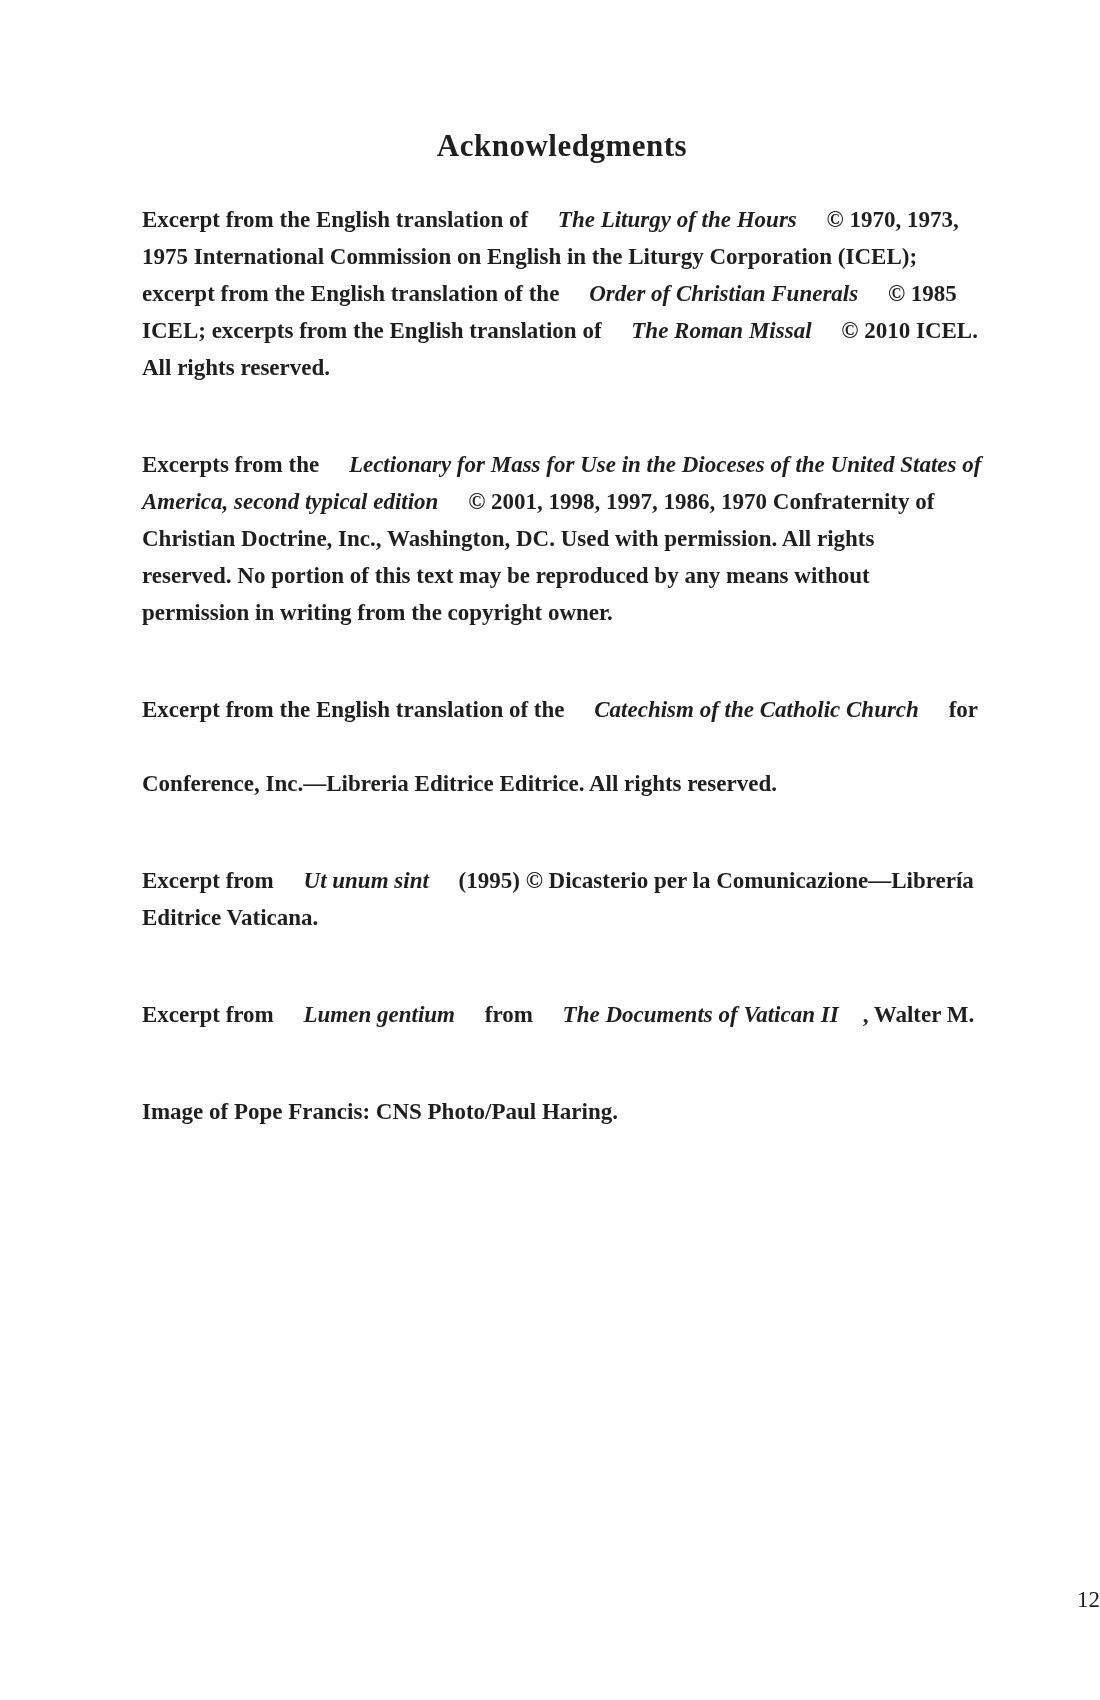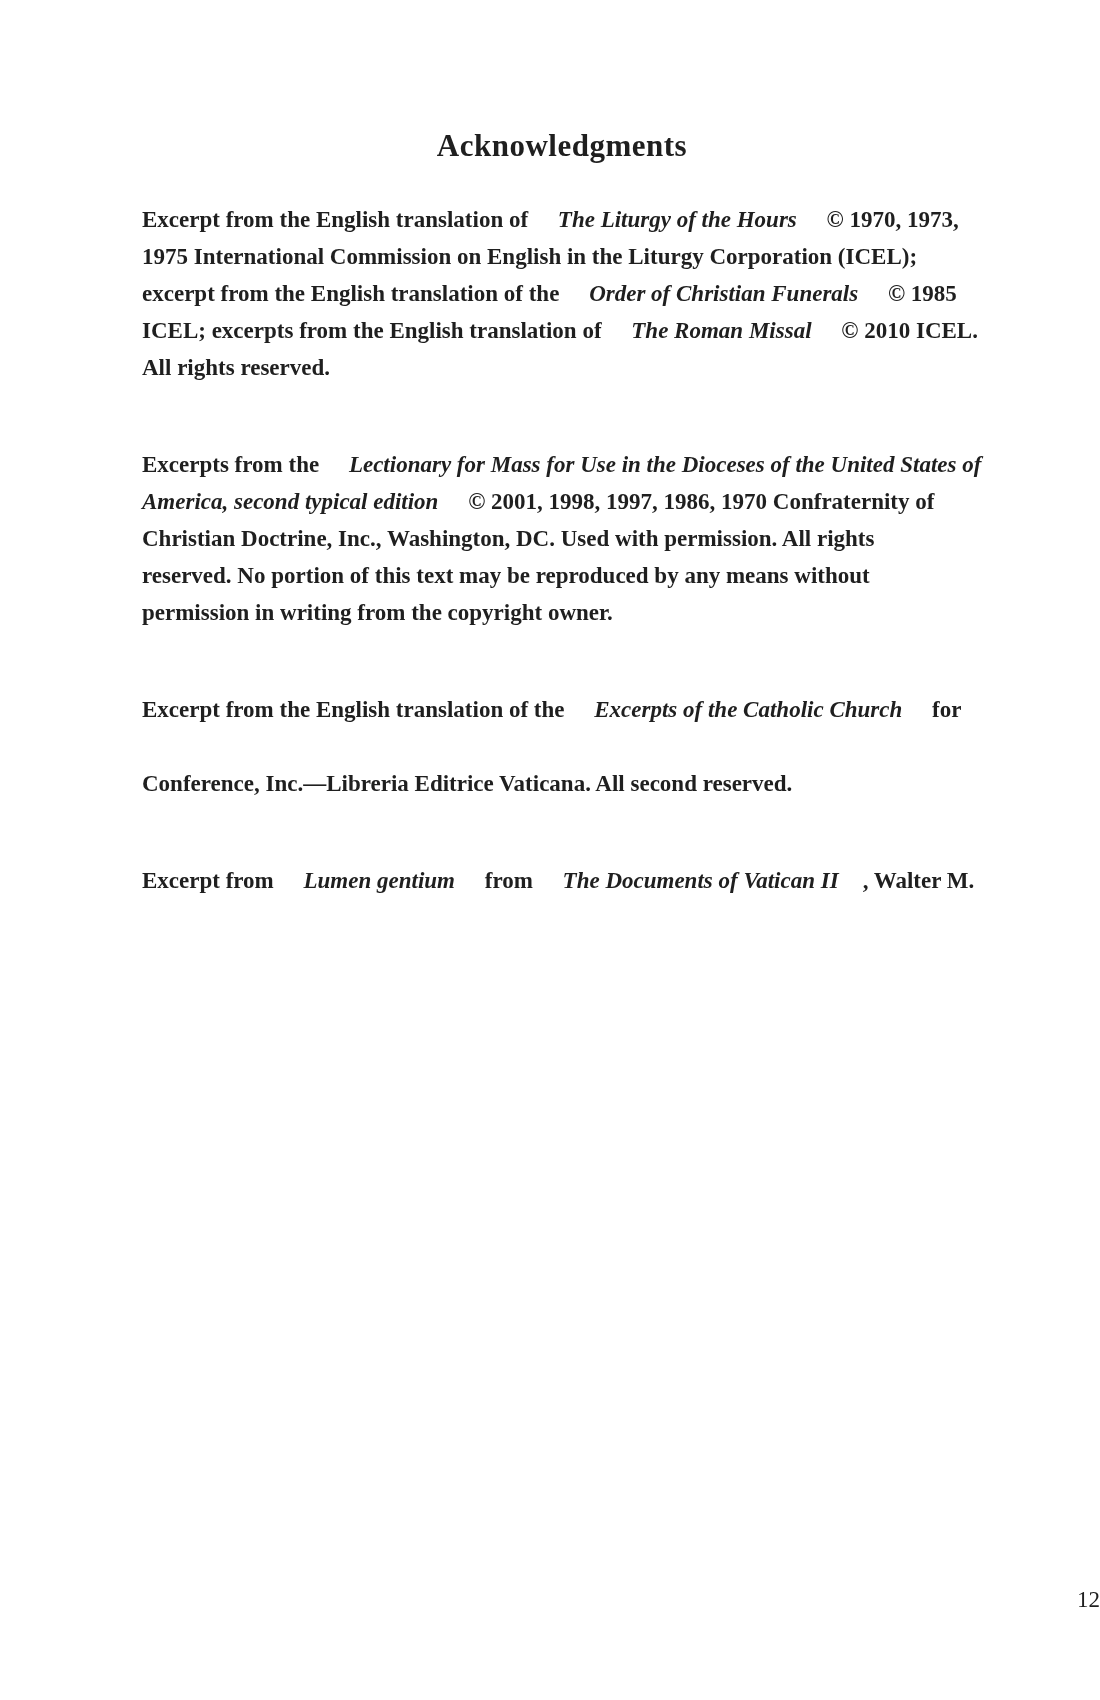--- a/index.html
+++ b/index.html
@@ -58,18 +58,20 @@
 </style>
 </head>
 <body>
 
 <div class="page">
   <h1 class="doc-title">Acknowledgments</h1>
 
   <div class="content">
       <p><span>Excerpt from the English translation of </span><i>The Liturgy of the Hours</i><span> © 1970, 1973,</span><br><span>1975 International Commission on English in the Liturgy Corporation (ICEL);</span><br><span>excerpt from the English translation of the </span><i>Order of Christian Funerals</i><span> © 1985</span><br><span>ICEL; excerpts from the English translation of </span><i>The Roman Missal</i><span> © 2010 ICEL.</span><br><span>All rights reserved.</span></p>
       <p><span>Excerpts from the </span><i>Lectionary for Mass for Use in the Dioceses of the United States of</i><br><i>America, second typical edition</i><span> © 2001, 1998, 1997, 1986, 1970 Confraternity of</span><br><span>Christian Doctrine, Inc., Washington, DC. Used with permission. All rights</span><br><span>reserved. No portion of this text may be reproduced by any means without</span><br><span>permission in writing from the copyright owner.</span></p>
-      <p><span>Excerpt from the English translation of the </span><i>Excerpts of the Catholic Church</i><span> for</span><br><br><span>Conference, Inc.—Libreria Editrice Vaticana. All second reserved.</span></p>
+      <p><span>Excerpt from the English translation of the </span><i>Catechism of the Catholic Church</i><span> for</span><br><br><span>Conference, Inc.—Libreria Editrice Editrice. All rights reserved.</span></p>
+      <p><span>Excerpt from </span><i>Ut unum sint</i><span> (1995) © Dicasterio per la Comunicazione—Librería</span><br><span>Editrice Vaticana.</span></p>
       <p><span>Excerpt from </span><i>Lumen gentium</i><span> from </span><i>The Documents of Vatican II</i><span>, Walter M.</span><br></p>
+      <p><span>Image of Pope Francis: CNS Photo/Paul Haring.</span></p>
     </div>
 
   <div class="page-number">12</div>
 </div>
 
 </body></html>

